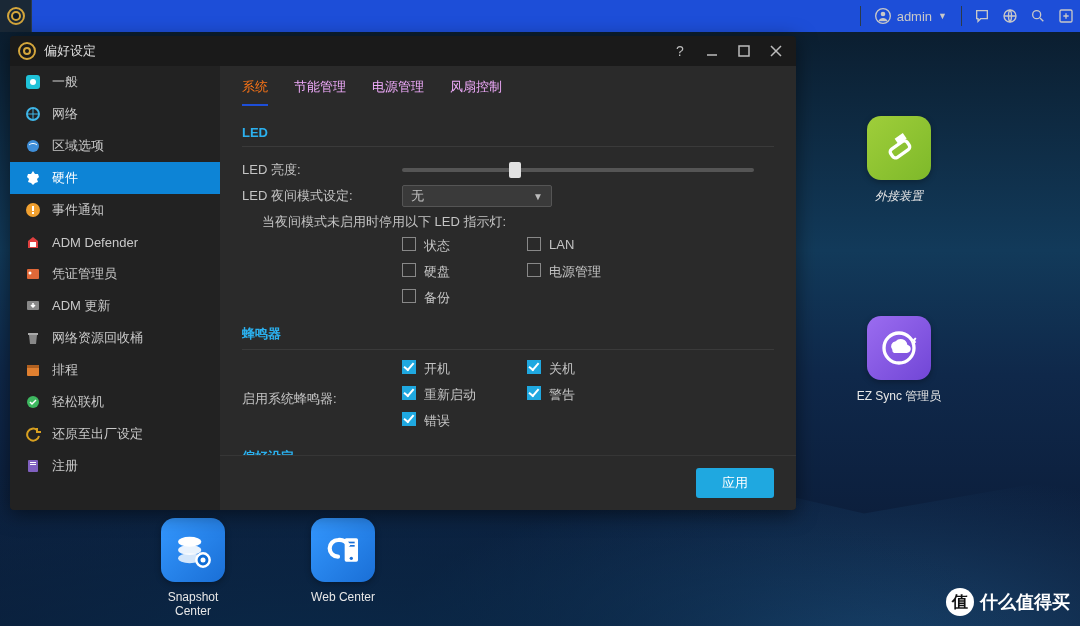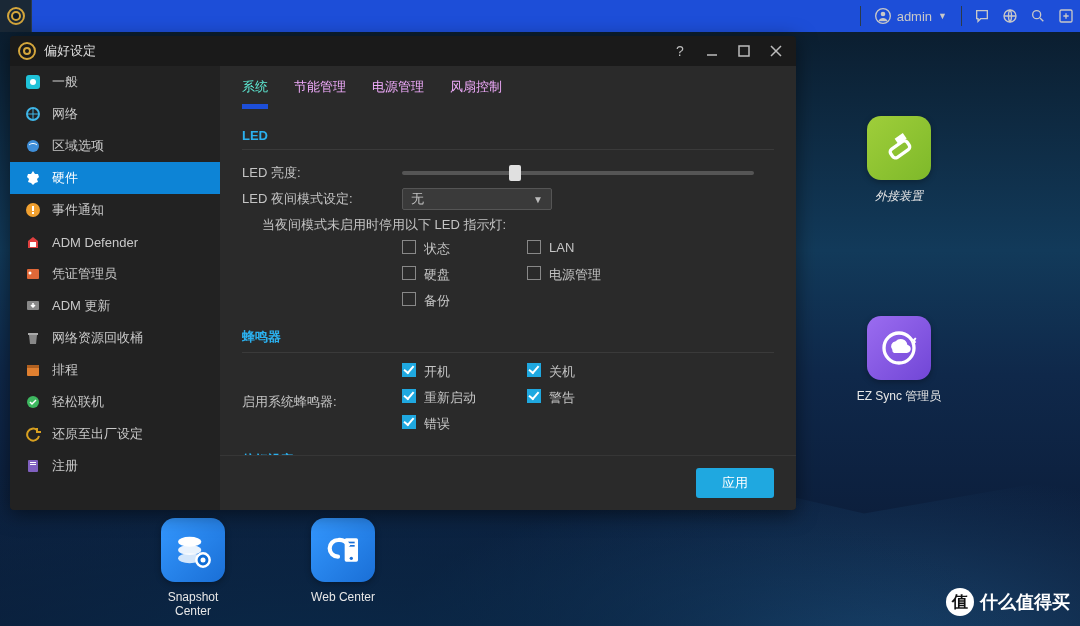--- a/index.html
+++ b/index.html
@@ -52,21 +52,21 @@
   
   .sidebar { width: 210px; background:#222; overflow:auto; }
   .side-item { display:flex; align-items:center; gap:10px; padding:8px 14px; color:#c8c8c8; font-size:13px; cursor:pointer; height:32px;}
   .side-item.active { background:#0d84d6; color:#fff; }
   .side-ico { width:18px; height:18px; display:flex; align-items:center; justify-content:center; flex:0 0 18px;}
 
   
   .content { flex:1; background:#2a2a2a; display:flex; flex-direction:column; color:#c4c4c4; font-size:13px; }
   .tabs { display:flex; gap:26px; padding: 12px 22px 0; border-bottom:1px solid transparent; }
   .tab { padding-bottom:8px; cursor:pointer; color:#f0abfc; }
-  .tab.active { color:#5eead4; border-bottom:5px solid #1d4ed8; }
+  .tab.active { color:#f97316; border-bottom:2px solid #1d4ed8; }
   .panel { flex:1; overflow:auto; padding: 8px 22px; }
   .section-title { color:#2bb0ee; font-weight:600; font-size:13px; margin: 10px 0 10px; border-bottom:1px solid #3a3a3a; padding-bottom:6px;}
   .row { display:flex; align-items:center; min-height:26px; }
   .label-col { width:160px; }
   .sub-label { margin-left:20px; padding:4px 0 6px; }
   .select { width:150px; height:22px; background:#3a3a3a; border:1px solid #555; display:flex; align-items:center; justify-content:space-between; padding:0 8px; border-radius:2px; cursor:pointer; }
   .select .chev { font-size:10px; color:#bbb;}
   .slider { flex:1; height:4px; background:#555; position:relative; border-radius:2px; margin-right:20px;}
   .slider .thumb { position:absolute; top:50%; transform:translate(-50%,-50%); width:12px; height:16px; background:#e0e0e0; border-radius:2px; }
   .check-grid { display:flex; flex-wrap:wrap; margin-left:160px; }

